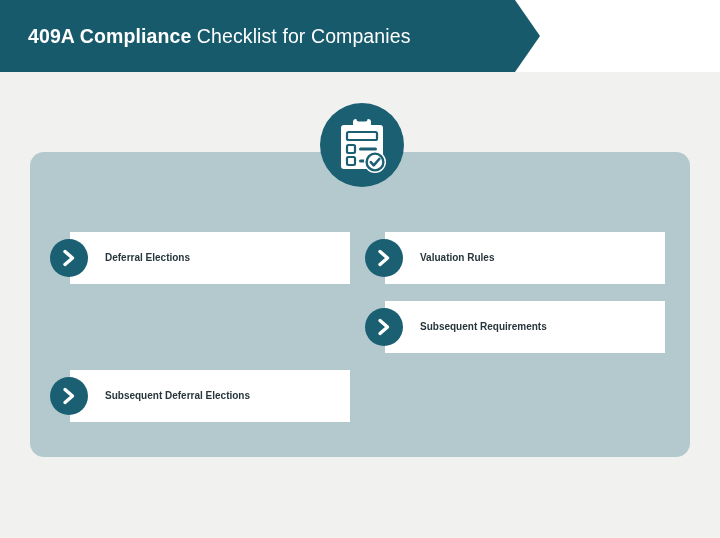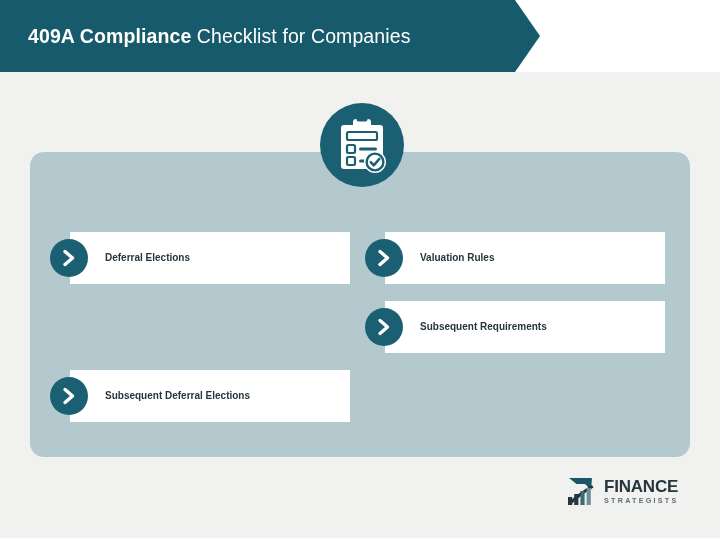--- a/index.html
+++ b/index.html
@@ -262,31 +262,14 @@
       <div class="item-chevron">
         <svg width="16" height="18" viewBox="0 0 16 18" aria-hidden="true">
             <path d="M4 2.5 L11.5 9 L4 15.5" fill="none" stroke="#ffffff" stroke-width="3.4" stroke-linecap="round" stroke-linejoin="round"></path>
           </svg>
       </div>
     </div>
 
 
   </div>
 
-  <div class="logo">
-    <div class="logo-mark">
-      <svg width="34" height="30" viewBox="0 0 34 30" aria-hidden="true">
-        <path d="M3 2 h23 l-4.5 6 h-11 z" fill="#1f5666"></path>
-        <path d="M26 2 l-1 12 l-6 -6 z" fill="#1f5666"></path>
-        <path d="M2 27 C9 20 17 14 26 9 l1.5 2.6 C19 17 11 22.5 4.5 29 z" fill="#27363c"></path>
-        <rect x="2" y="21" width="4.2" height="8" fill="#27363c"></rect>
-        <rect x="8.2" y="18" width="4.2" height="11" fill="#27363c"></rect>
-        <rect x="14.4" y="15" width="4.2" height="14" fill="#3d6a78"></rect>
-        <rect x="20.6" y="12" width="4.2" height="17" fill="#6f8e98"></rect>
-      </svg>
-    </div>
-    <div class="logo-text">
-      <div class="logo-primary">FINANCE</div>
-      <div class="logo-secondary">STRATEGISTS</div>
-    </div>
-  </div>
 
 </div>
 
 </body></html>

